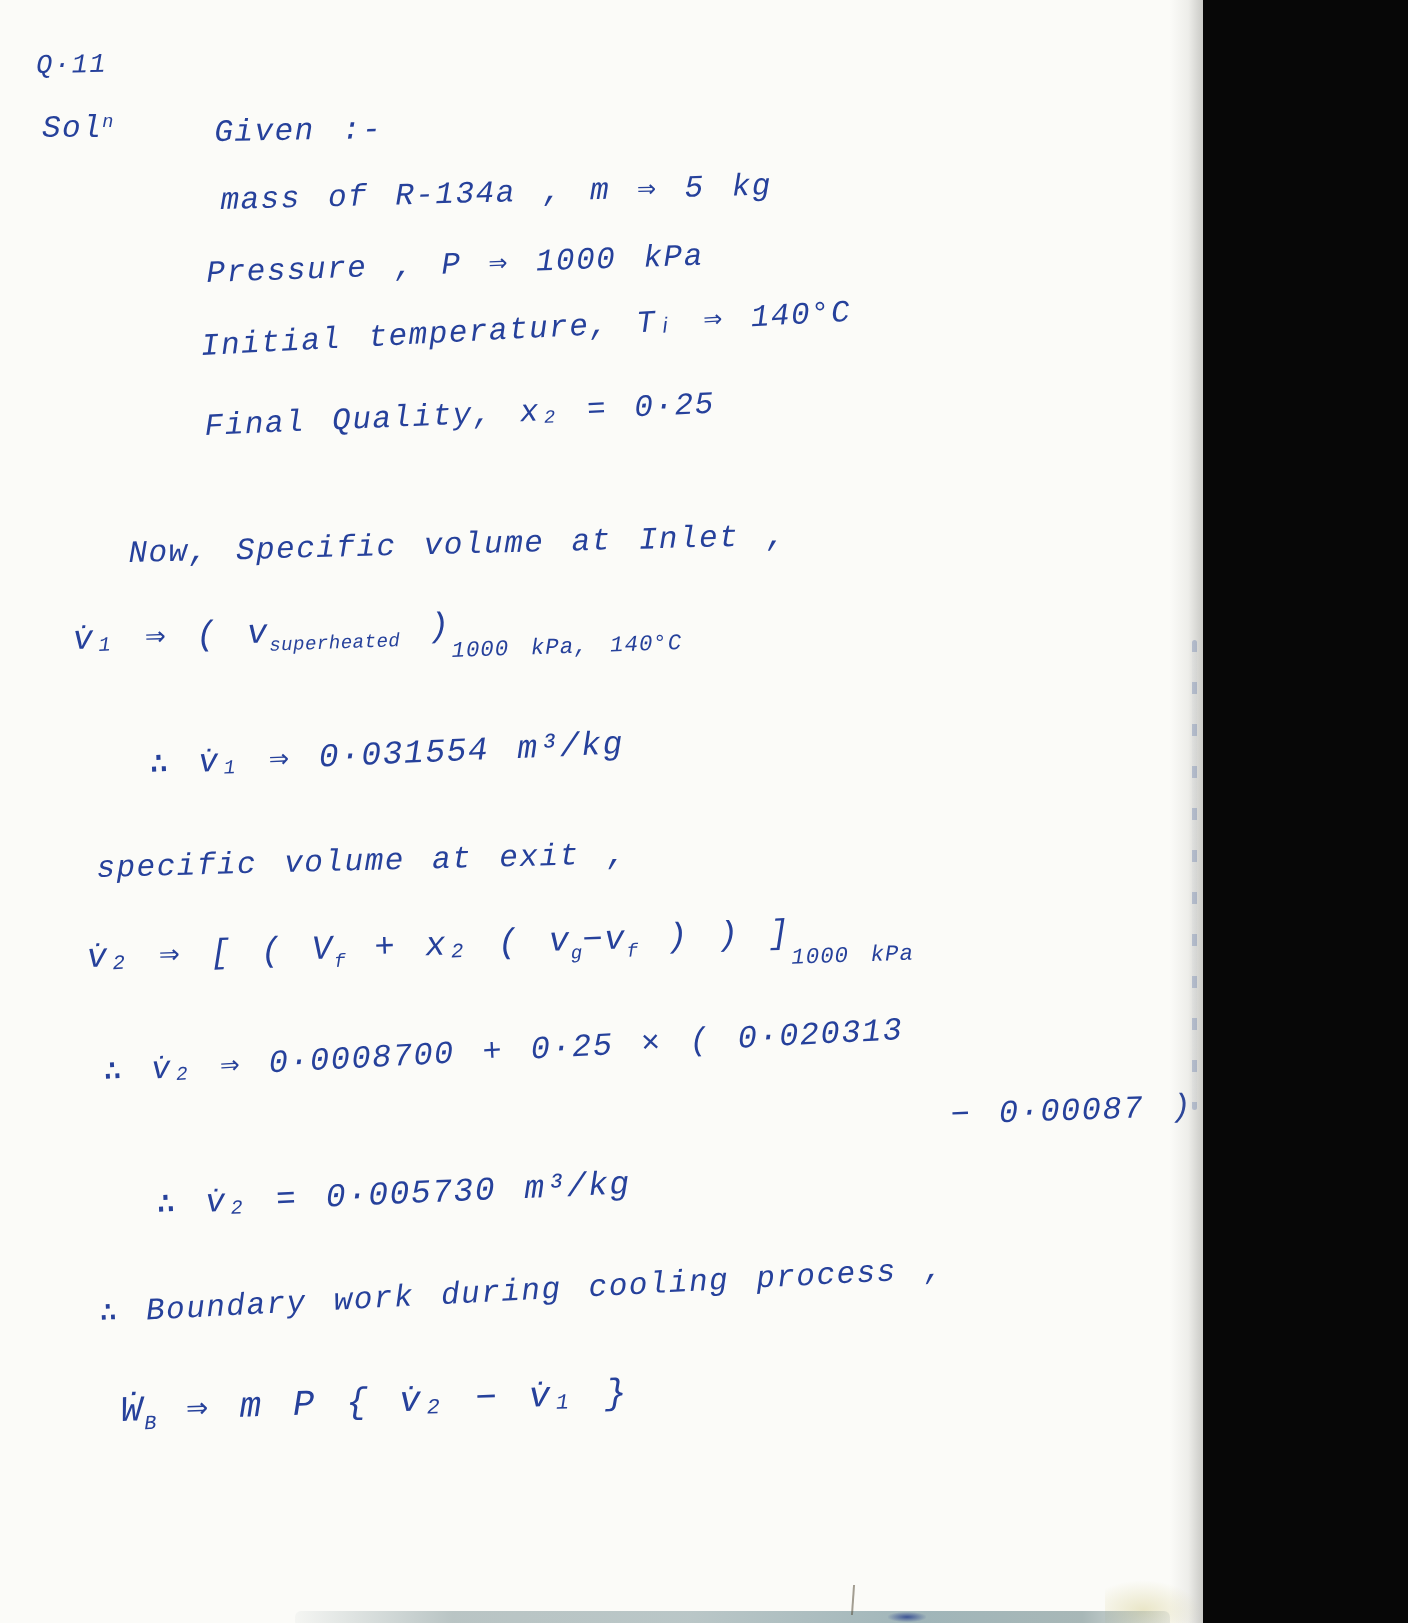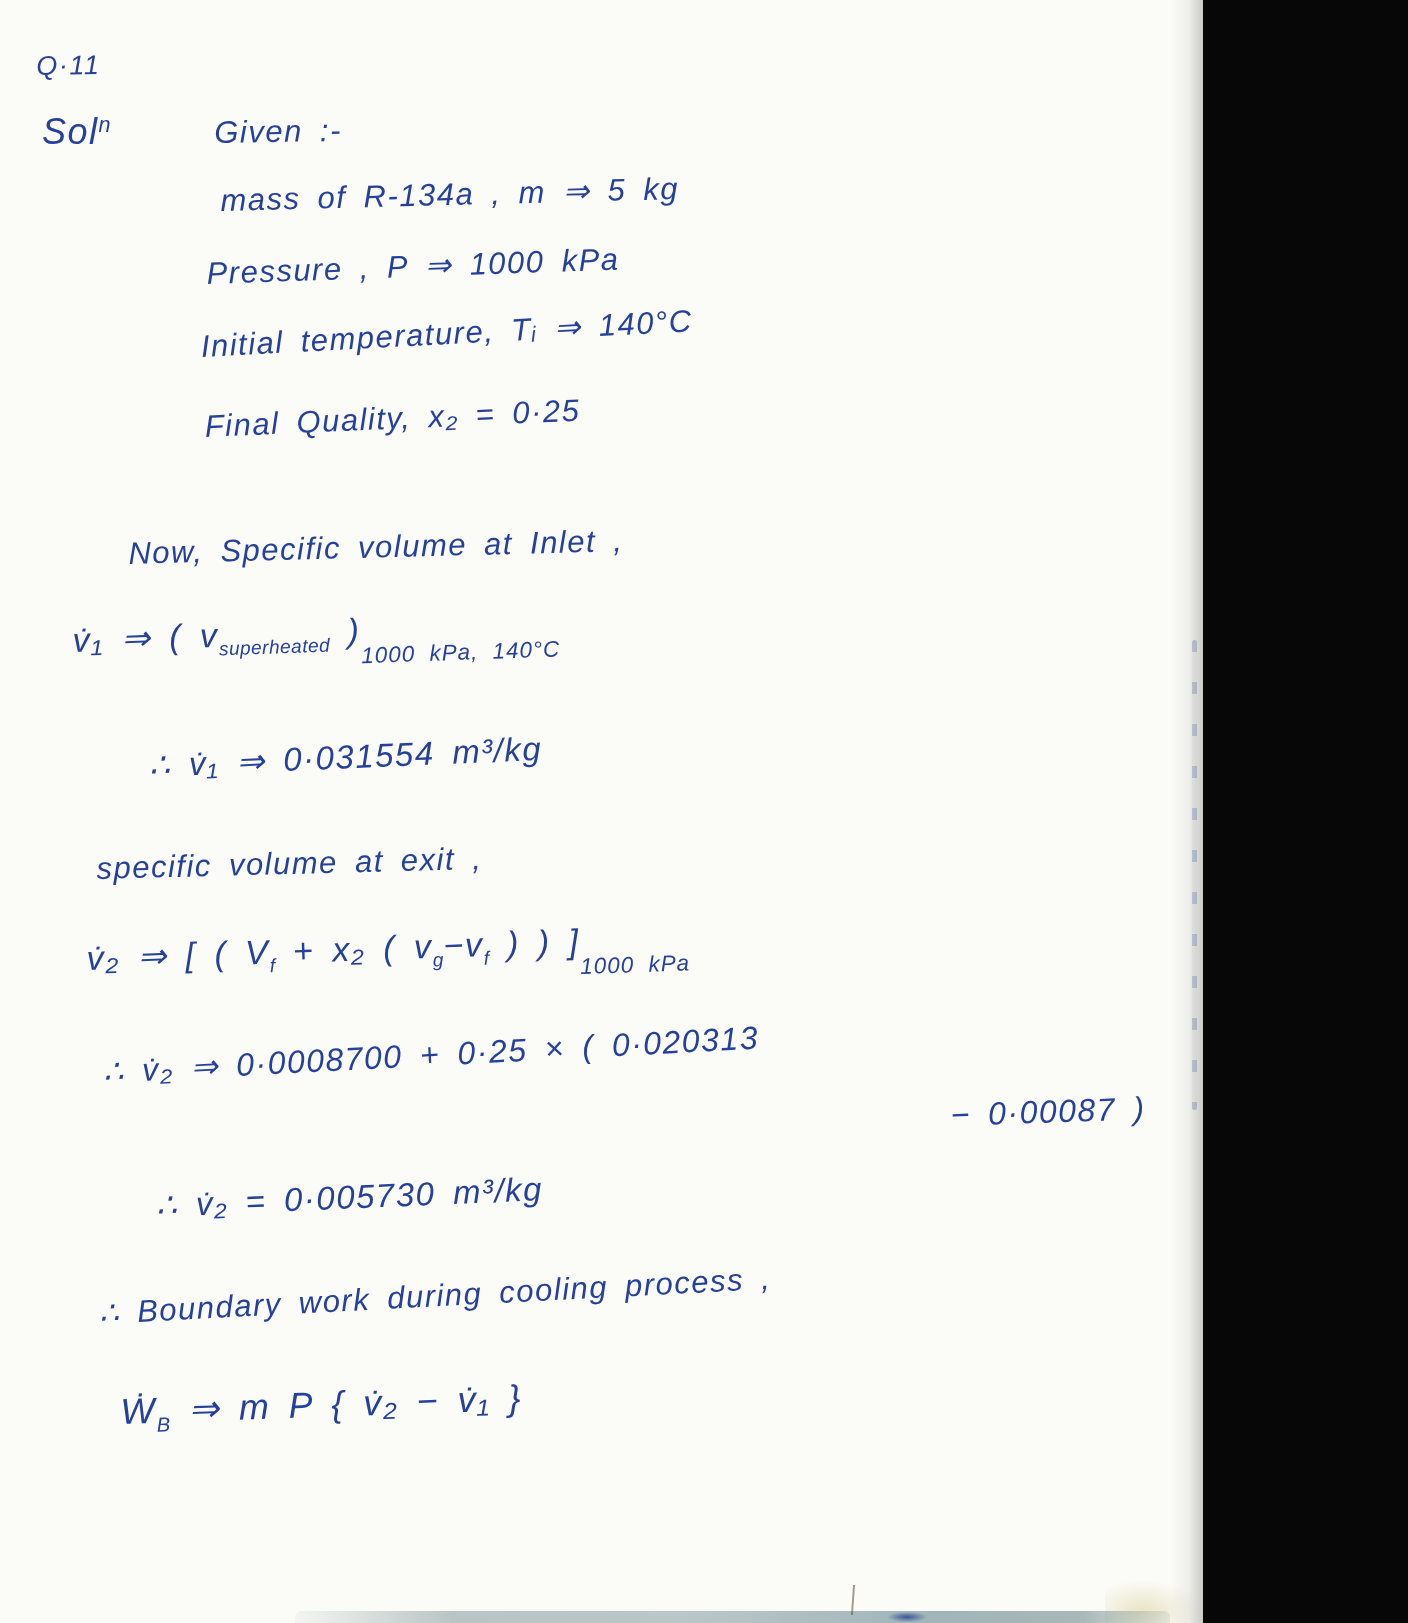--- a/index.html
+++ b/index.html
@@ -1,20 +1,20 @@
 <!DOCTYPE html>
 <html style="--ink: #26419b; --paper: #fbfbf8; --bar: #070707;"><head>
 <meta charset="utf-8">
 <style>
   html,body { margin:0; padding:0; background:#222; }
   .sheet {
     position:relative; width:1408px; height:1623px;
     background: var(--paper, #fbfbf8);
     overflow:hidden;
-    font-family:Liberation Sans, sans-serif;
+    font-family:Liberation Mono, monospace;
   }
   .hw {
     position:absolute;
     color: var(--ink, #26419b);
     font-style: italic;
     font-weight: 400;
     letter-spacing: 1.5px;
     word-spacing: 7px;
     white-space: nowrap;
     transform-origin: left top;
@@ -59,21 +59,21 @@
     background: radial-gradient(ellipse at 40% 70%, rgba(205,195,120,0.38), rgba(205,195,120,0) 70%);
   }
 </style>
 </head>
 <body>
 
 <div class="sheet">
 
   <div class="hw" style="left:36px; top:52px; font-size:27px; transform:rotate(-1deg);">Q·11</div>
 
-  <div class="hw" style="left:42px; top:112px; font-size:36px;">
+  <div class="hw" style="left:42px; top:112px; font-size:31px;">
     <span>Sol</span><span class="sup">n</span>
   </div>
 
   <div class="hw" style="left:214px; top:116px; font-size:31px; transform:rotate(-1deg);">Given :-</div>
 
   <div class="hw" style="left:220px; top:184px; font-size:31px; transform:rotate(-1.5deg);">mass of R-134a ,   m ⇒ 5 kg</div>
 
   <div class="hw" style="left:206px; top:257px; font-size:31px; transform:rotate(-2deg);">Pressure ,  P ⇒ 1000 kPa</div>
 
   <div class="hw" style="left:200px; top:330px; font-size:31px; transform:rotate(-3deg);">Initial temperature,  Tᵢ ⇒ 140°C</div>

